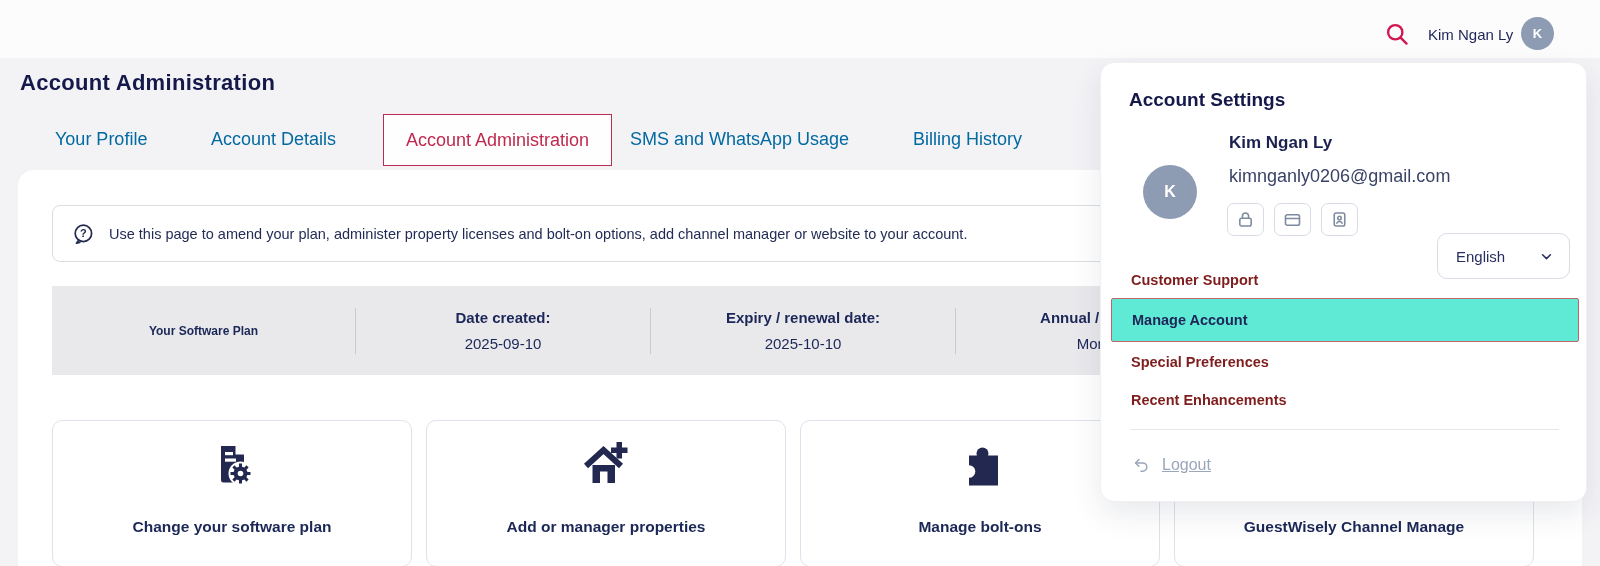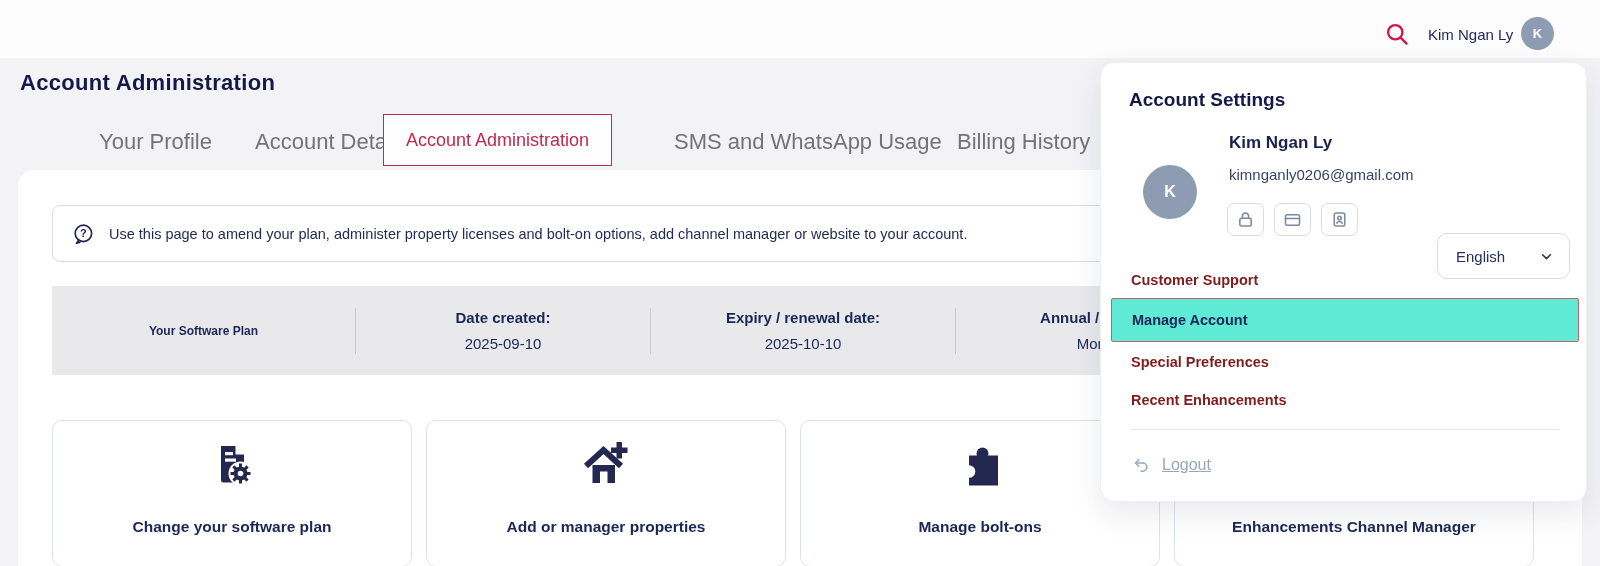--- a/index.html
+++ b/index.html
@@ -13,21 +13,21 @@
 
   
   .topbar{left:0;top:0;width:1600px;height:58px;background:#fcfcfd;}
   .search-btn{left:1384px;top:21px;width:26px;height:26px;cursor:pointer;}
   .topbar-name{left:1428px;top:26px;font-size:15px;color:#1f2557;}
   .avatar{border-radius:50%;background:#8d9cb2;color:#fff;display:flex;align-items:center;justify-content:center;font-weight:bold;}
   .topbar-avatar{left:1521px;top:17px;width:33px;height:33px;font-size:13px;}
 
   
   .page-title{left:20px;top:70px;font-size:22px;font-weight:bold;color:#14194a;letter-spacing:.3px;}
-  .tab{top:129px;font-size:22px;color:#737373;cursor:pointer;white-space:nowrap;margin-left:44px;}
+  .tab{top:129px;font-size:18px;color:#0369a1;cursor:pointer;white-space:nowrap;}
   .tab-active-box{left:383px;top:114px;width:227px;height:50px;border:1.6px solid #b92d50;background:#fefefe;
     display:flex;align-items:center;justify-content:center;cursor:pointer;}
   .tab-active-box span{font-size:18px;color:#c0294f;}
 
   
   .container{left:18px;top:170px;width:1564px;height:396px;background:#ffffff;border-radius:16px 16px 0 0;}
 
   
   .banner{left:52px;top:205px;width:1498px;height:57px;background:#fff;border:1px solid #dbdde3;border-radius:8px;
     display:flex;align-items:center;padding-left:18px;box-sizing:border-box;}
@@ -44,21 +44,21 @@
   .card{top:400px;width:358px;height:145px;background:#fff;border:1px solid #dee2ec;border-radius:10px;cursor:pointer;margin-top:20px;}
   .card-icon{position:absolute;left:0;right:0;top:18px;display:flex;justify-content:center;}
   .card-label{position:absolute;left:0;right:0;bottom:30px;text-align:center;font-size:15.5px;font-weight:bold;color:#1b2757;}
 
   
   .panel{left:1100px;top:62px;width:487px;height:440px;background:#fff;border:1px solid #f0f0f3;border-radius:14px;
     box-shadow:0 12px 30px rgba(40,45,80,.10);z-index:5;box-sizing:border-box;}
   .panel-title{left:28px;top:26px;font-size:19px;font-weight:bold;color:#14194a;}
   .panel-avatar{left:42px;top:102px;width:54px;height:54px;font-size:16px;}
   .panel-name{left:128px;top:70px;font-size:17px;font-weight:bold;color:#1a2050;}
-  .panel-email{left:128px;top:103px;font-size:15px;color:#3a4365;}
+  .panel-email{left:128px;top:103px;font-size:18px;color:#3a4365;}
   .qa-row{left:126px;top:140px;display:flex;gap:10px;}
   .qa-btn{width:35px;height:31px;border:1px solid #d9dce4;border-radius:7px;background:#fff;
     display:flex;align-items:center;justify-content:center;cursor:pointer;}
   .lang-select{left:336px;top:138px;width:133px;height:46px;border:1px solid #d9dce4;border-radius:10px;background:#fff;
     display:flex;align-items:center;justify-content:space-between;padding:0 14px 0 18px;box-sizing:border-box;cursor:pointer;margin-top:32px;}
   .lang-select span{font-size:15px;color:#272e62;}
   .menu-item{left:30px;font-size:14.5px;font-weight:bold;color:#7f1d1d;cursor:pointer;white-space:nowrap;}
   .menu-highlight{left:10px;top:235px;width:468px;height:44px;background:#5eead4;border:1.5px solid #c2636c;border-radius:2px;
     display:flex;align-items:center;padding-left:20px;box-sizing:border-box;cursor:pointer;}
   .menu-highlight span{font-size:14.5px;font-weight:bold;color:#1f2557;}
@@ -168,21 +168,21 @@
     <svg width="54" height="52" viewBox="0 0 52 52">
       <rect x="15" y="16.5" width="29" height="30" fill="#232850"></rect>
       <circle cx="28.5" cy="14.5" r="6" fill="#232850"></circle>
       <circle cx="15" cy="32.5" r="6.3" fill="#ffffff"></circle>
     </svg>
   </div>
   <div class="card-label">Manage bolt-ons</div>
 </div>
 
 <div class="abs card" style="left:1174px">
-  <div class="card-label">Enhancements Channel Manager</div>
+  <div class="card-label">GuestWisely Channel Manage</div>
 </div>
 
 <div class="abs panel">
   <div class="abs panel-title">Account Settings</div>
 
   <div class="abs avatar panel-avatar">K</div>
   <div class="abs panel-name">Kim Ngan Ly</div>
   <div class="abs panel-email">kimnganly0206@gmail.com</div>
 
   <div class="abs qa-row">

